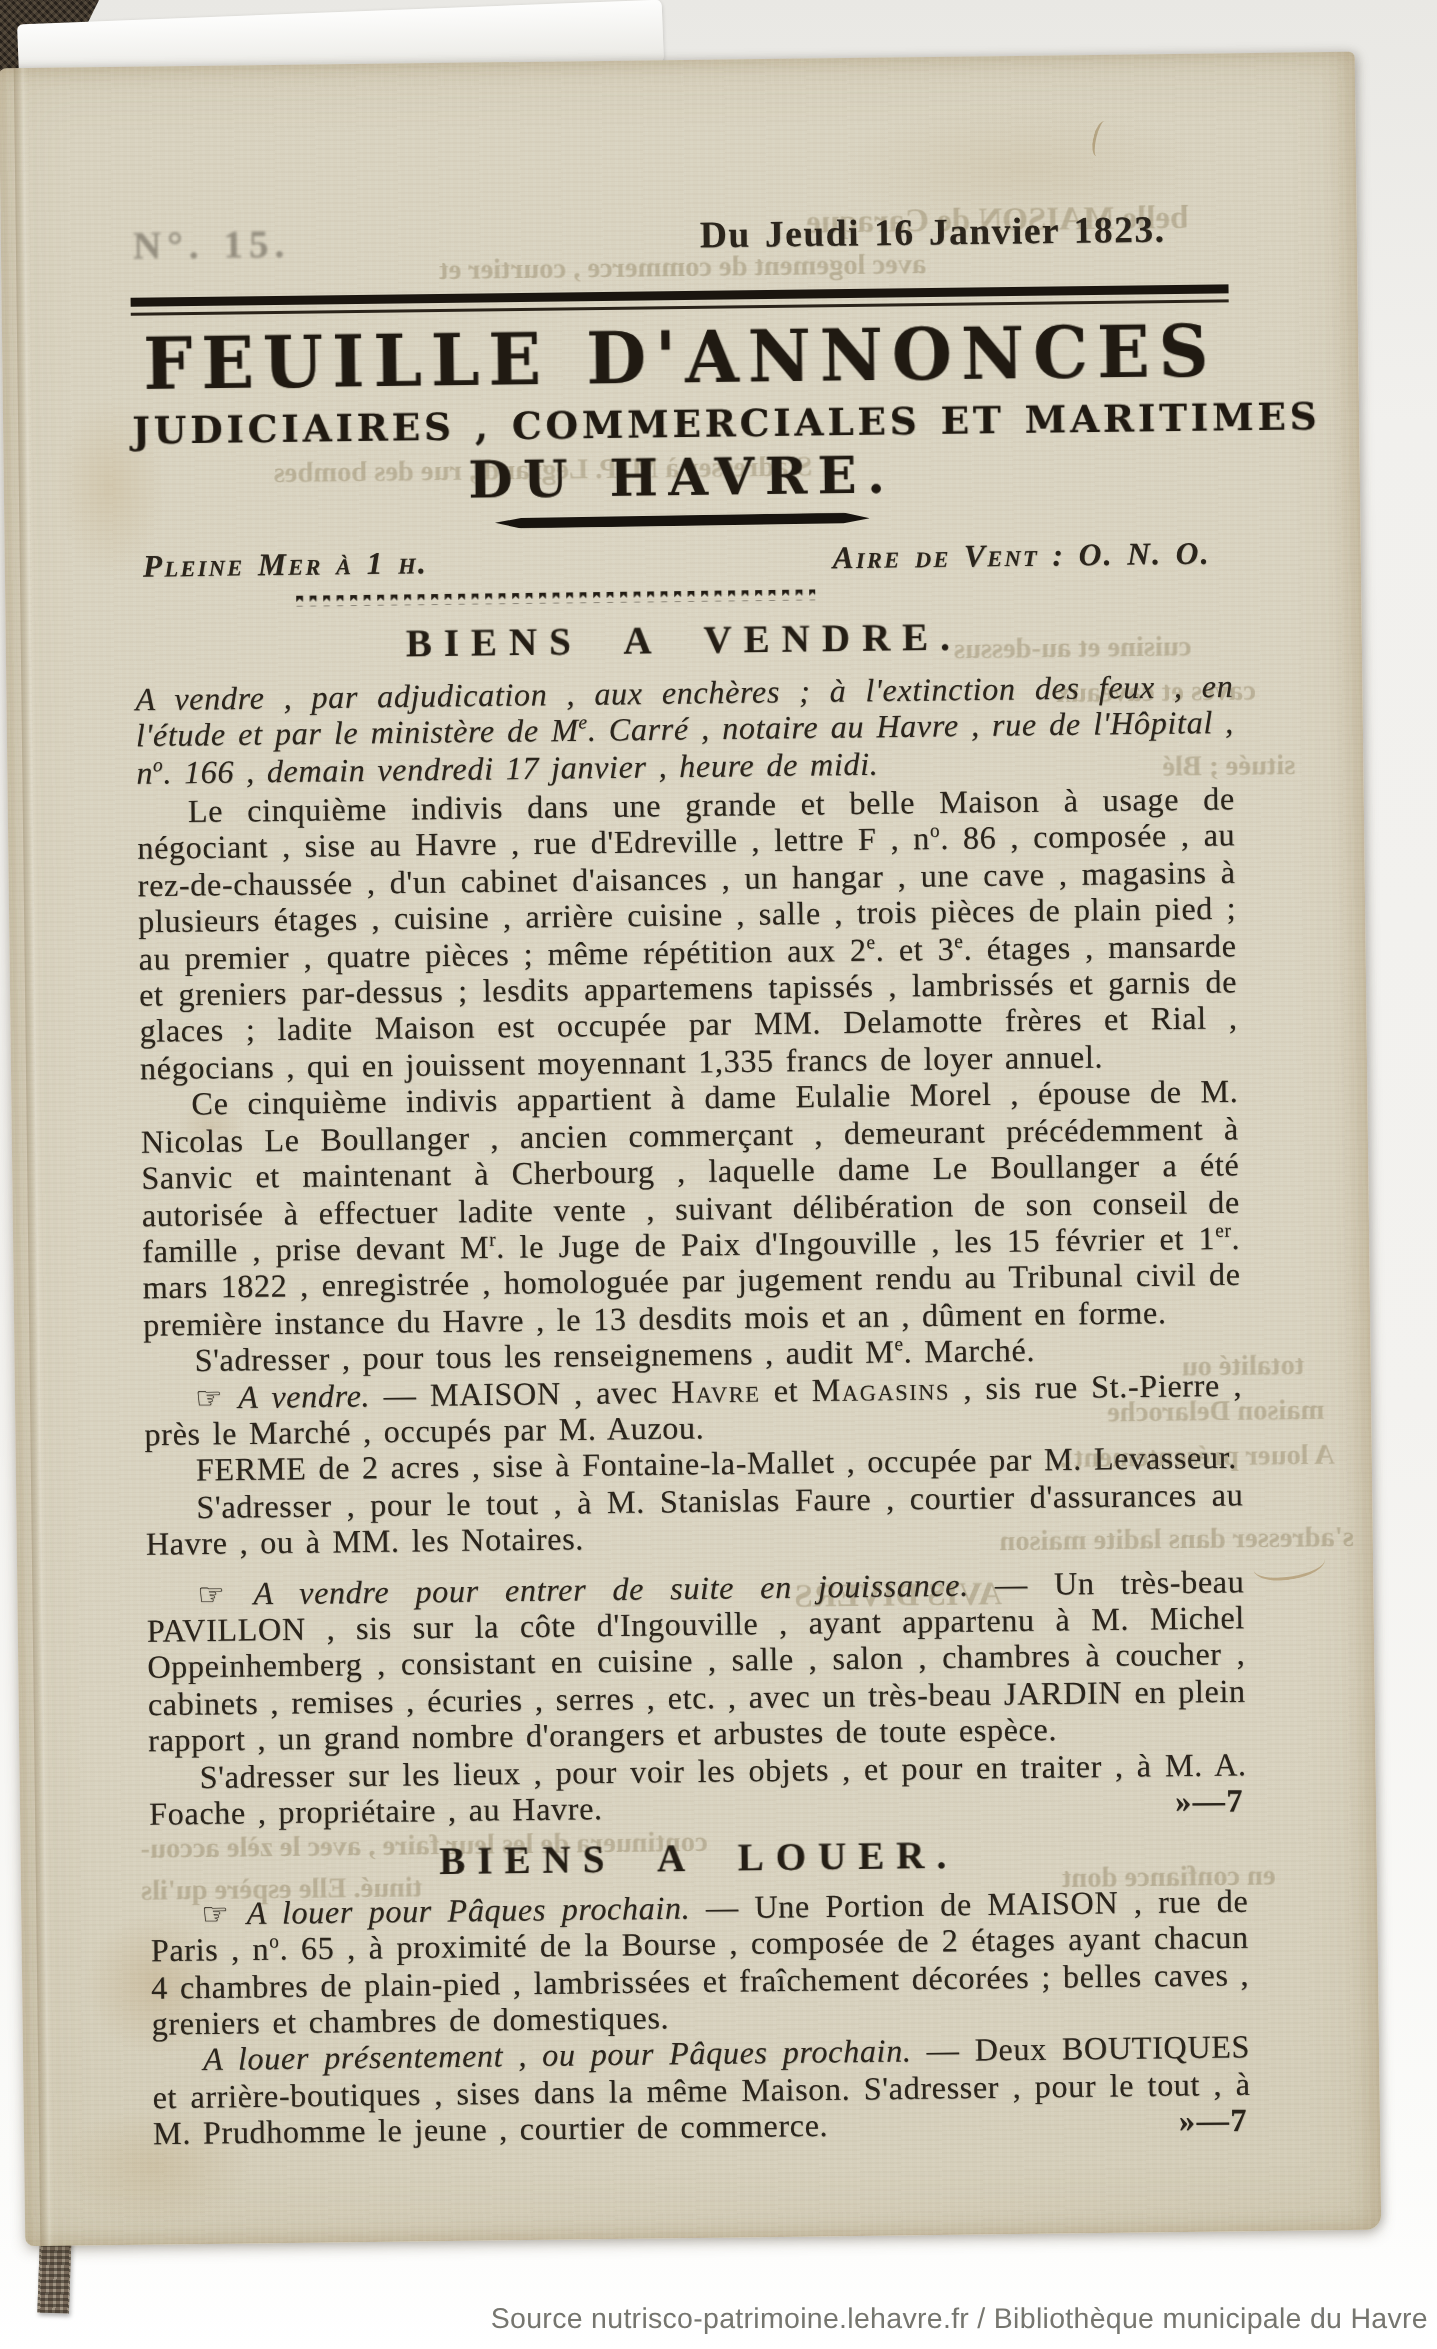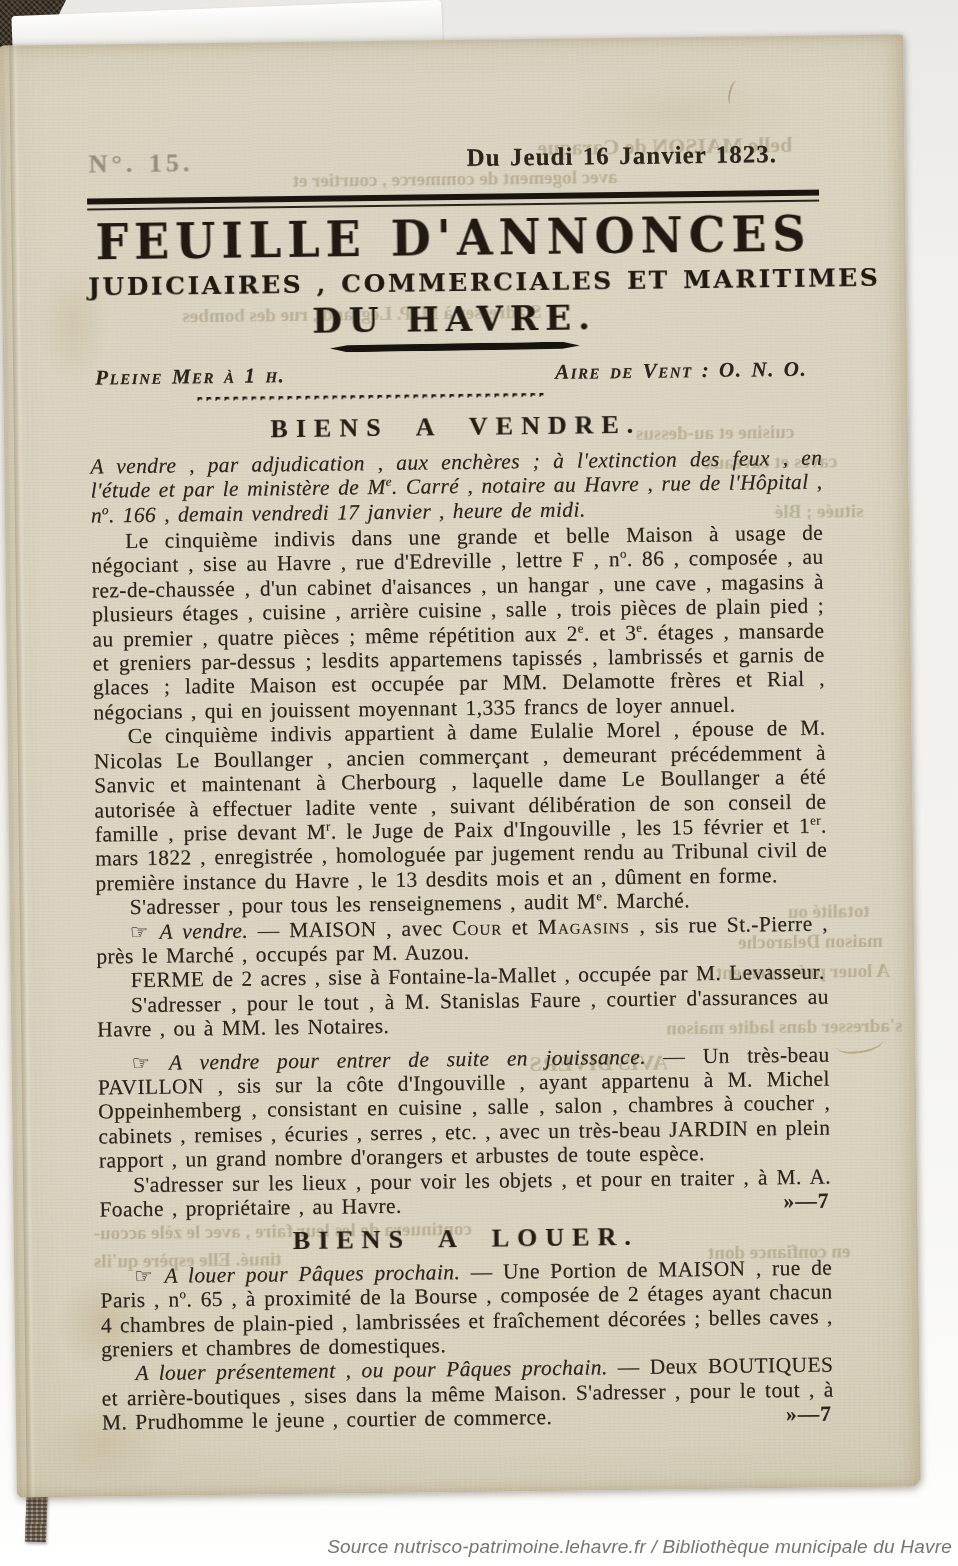--- a/index.html
+++ b/index.html
@@ -77,21 +77,21 @@
   .bp.lead{margin-bottom:2px;}
   .bp.gap{margin-top:9px;}
   .adline{position:relative;}
   .refmark{position:absolute;right:2px;bottom:0;font-weight:700;letter-spacing:1px;text-indent:0;}
   .i{font-style:italic;}
   .sc{font-variant:small-caps;letter-spacing:1px;}
   .sup{vertical-align:super;font-size:.60em;line-height:0;}
   .mani{font-family:"DejaVu Sans",sans-serif;font-style:normal;font-size:.95em;}
   
   .credit{position:absolute;right:6px;top:1536px;z-index:5;
-    font-family:"Liberation Sans",sans-serif;font-size:19px;color:#76766f;letter-spacing:.2px;font-style:italic;}
+    font-family:"Liberation Sans",sans-serif;font-size:19px;color:#76766f;letter-spacing:.2px;}
 </style>
 </head>
 <body>
 
 <div class="stage">
 
   <div class="binding"></div>
   <div class="stack"></div>
   <div class="ribbon"></div>
 
@@ -142,21 +142,21 @@
       </div>
 
       <div class="wavy"></div>
 
       <div class="secthead">BIENS A VENDRE.</div>
 
       <p class="bp noind lead"><span class="i">A vendre , par adjudication , aux enchères ; à l'extinction des feux , en l'étude et par le ministère de M</span><span class="i sup">e</span><span class="i">. Carré , notaire au Havre , rue de l'Hôpital , n</span><span class="i sup">o</span><span class="i">. 166 , demain vendredi 17 janvier , heure de midi.</span></p>
       <p class="bp"><span>Le cinquième indivis dans une grande et belle Maison à usage de négociant , sise au Havre , rue d'Edreville , lettre F , n</span><span class="sup">o</span><span>. 86 , composée , au rez-de-chaussée , d'un cabinet d'aisances , un hangar , une cave , magasins à plusieurs étages , cuisine , arrière cuisine , salle , trois pièces de plain pied ; au premier , quatre pièces ; même répétition aux 2</span><span class="sup">e</span><span>. et 3</span><span class="sup">e</span><span>. étages , mansarde et greniers par-dessus ; lesdits appartemens tapissés , lambrissés et garnis de glaces ; ladite Maison est occupée par MM. Delamotte frères et Rial , négocians , qui en jouissent moyennant 1,335 francs de loyer annuel.</span></p>
       <p class="bp"><span>Ce cinquième indivis appartient à dame Eulalie Morel , épouse de M. Nicolas Le Boullanger , ancien commerçant , demeurant précédemment à Sanvic et maintenant à Cherbourg , laquelle dame Le Boullanger a été autorisée à effectuer ladite vente , suivant délibération de son conseil de famille , prise devant M</span><span class="sup">r</span><span>. le Juge de Paix d'Ingouville , les 15 février et 1</span><span class="sup">er</span><span>. mars 1822 , enregistrée , homologuée par jugement rendu au Tribunal civil de première instance du Havre , le 13 desdits mois et an , dûment en forme.</span></p>
       <p class="bp"><span>S'adresser , pour tous les renseignemens , audit M</span><span class="sup">e</span><span>. Marché.</span></p>
-      <p class="bp"><span class="mani">☞ </span><span class="i">A vendre.</span><span> — MAISON , avec </span><span class="sc">Cour</span><span> et </span><span class="sc">Magasins</span><span> , sis rue St.-Pierre , près le Marché , occupés par M. Auzou.</span></p>
+      <p class="bp"><span class="mani">☞ </span><span class="i">A vendre.</span><span> — MAISON , avec </span><span class="sc">Havre</span><span> et </span><span class="sc">Magasins</span><span> , sis rue St.-Pierre , près le Marché , occupés par M. Auzou.</span></p>
       <p class="bp"><span>FERME de 2 acres , sise à Fontaine-la-Mallet , occupée par M. Levasseur.</span></p>
       <p class="bp"><span>S'adresser , pour le tout , à M. Stanislas Faure , courtier d'assurances au Havre , ou à MM. les Notaires.</span></p>
       <p class="bp gap"><span class="mani">☞ </span><span class="i">A vendre pour entrer de suite en jouissance.</span><span> — Un très-beau PAVILLON , sis sur la côte d'Ingouville , ayant appartenu à M. Michel Oppeinhemberg , consistant en cuisine , salle , salon , chambres à coucher , cabinets , remises , écuries , serres , etc. , avec un très-beau JARDIN en plein rapport , un grand nombre d'orangers et arbustes de toute espèce.</span></p>
       <p class="bp adline"><span>S'adresser sur les lieux , pour voir les objets , et pour en traiter , à M. A. Foache , propriétaire , au Havre.</span><span class="refmark">»—7</span></p>
 
       <div class="secthead louer">BIENS A LOUER.</div>
 
       <p class="bp"><span class="mani">☞ </span><span class="i">A louer pour Pâques prochain.</span><span> — Une Portion de MAISON , rue de Paris , n</span><span class="sup">o</span><span>. 65 , à proximité de la Bourse , composée de 2 étages ayant chacun 4 chambres de plain-pied , lambrissées et fraîchement décorées ; belles caves , greniers et chambres de domestiques.</span></p>
       <p class="bp adline"><span class="i">A louer présentement , ou pour Pâques prochain.</span><span> — Deux BOUTIQUES et arrière-boutiques , sises dans la même Maison. S'adresser , pour le tout , à M. Prudhomme le jeune , courtier de commerce.</span><span class="refmark">»—7</span></p>
 

